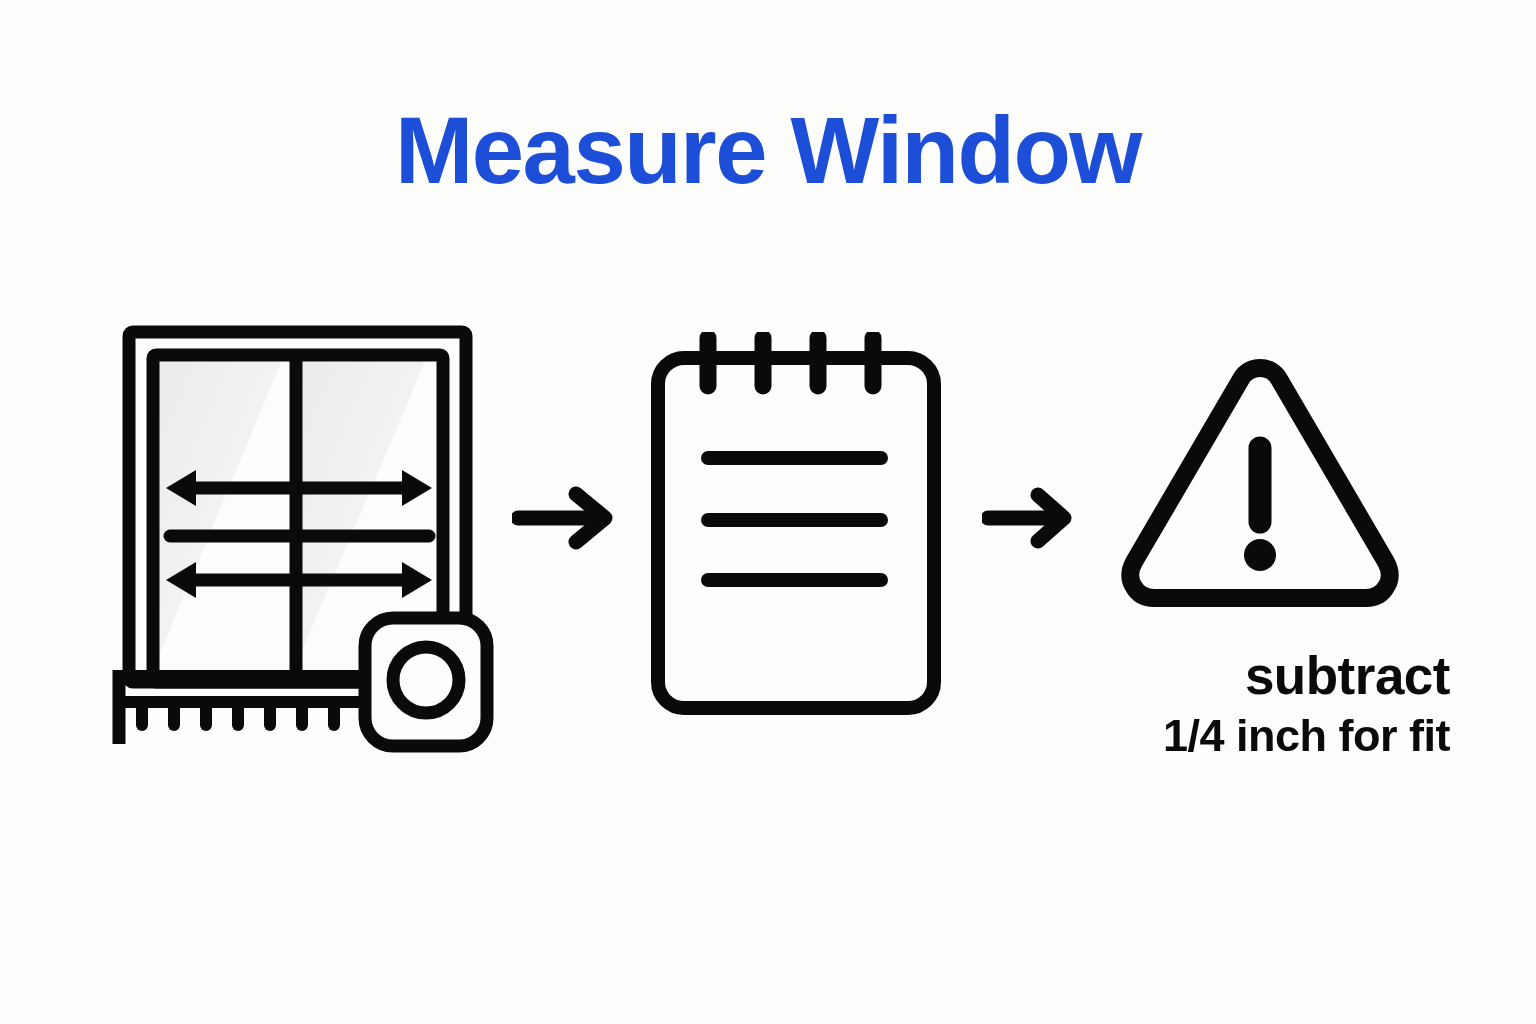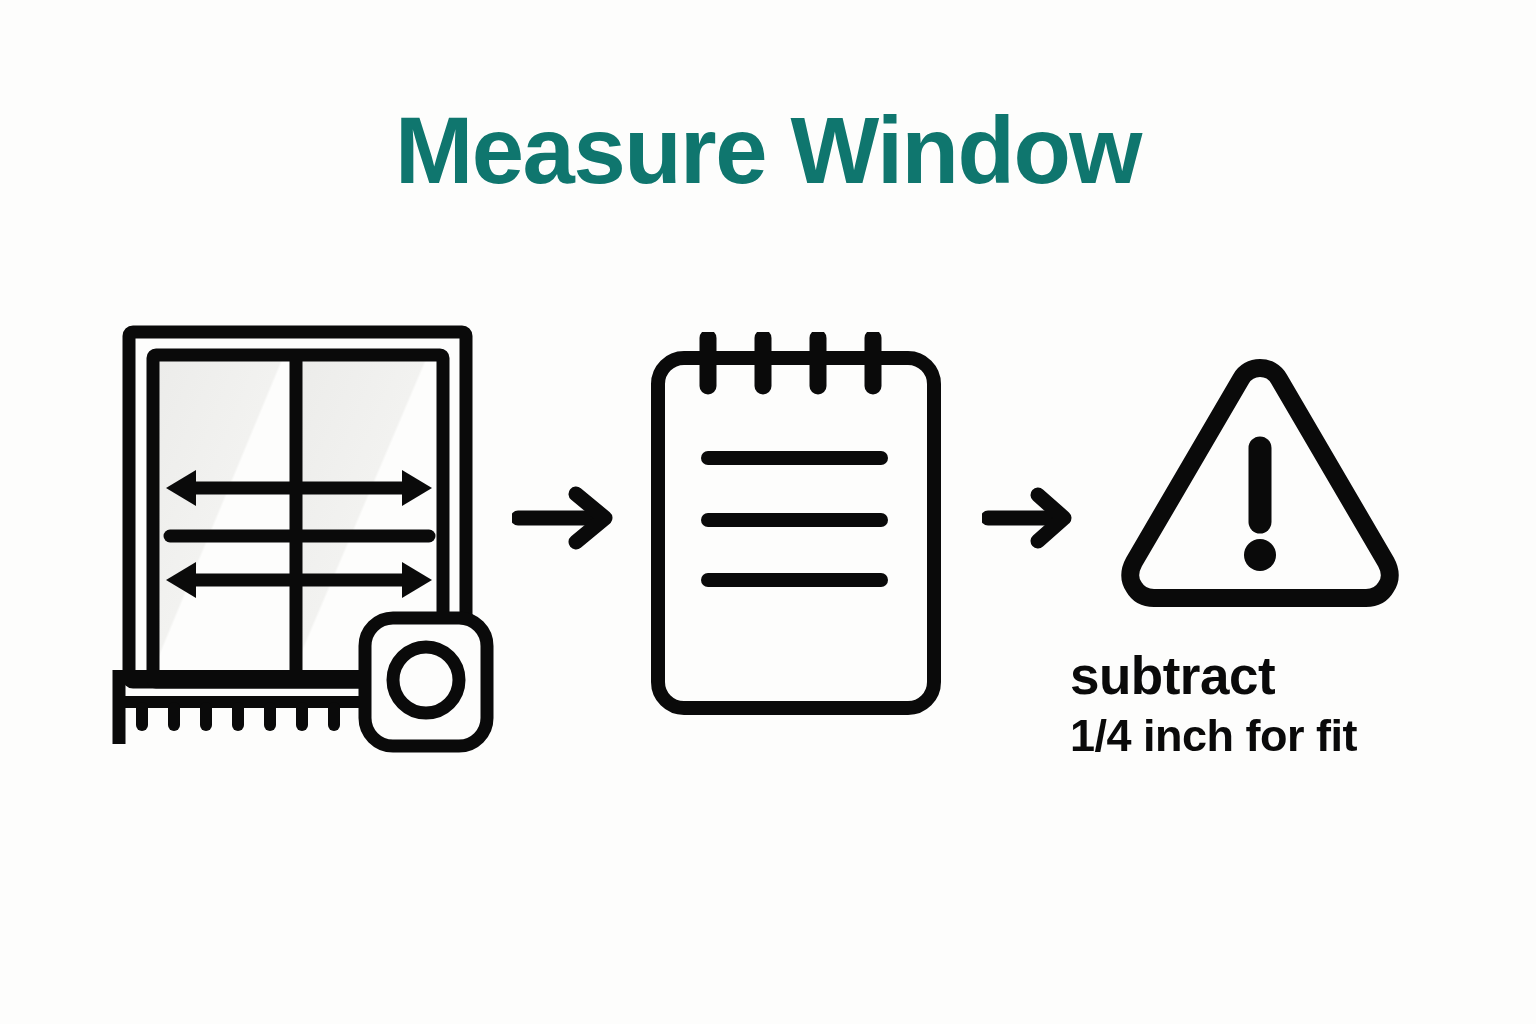--- a/index.html
+++ b/index.html
@@ -22,21 +22,21 @@
   
   .page-title {
     position: absolute;
     left: 0;
     top: 104px;
     width: 1536px;
     text-align: center;
     font-size: 94px;
     font-weight: 700;
     letter-spacing: -1.5px;
-    color: #0f766e;
+    color: #1d4ed8;
     line-height: 1.0;
     white-space: nowrap;
   }
 
   
   .flow-row {
     position: absolute;
     left: 0;
     top: 300px;
     width: 1536px;
@@ -58,21 +58,21 @@
   
   #step-warning { left: 1070px; top: 40px; width: 380px; height: 460px; }
 
   .icon-svg { display: block; }
 
   .caption {
     position: absolute;
     left: 0;
     top: 306px;
     width: 380px;
-    text-align: left;
+    text-align: right;
     color: #0a0a0a;
     font-weight: 700;
     line-height: 1.14;
     white-space: nowrap;
   }
   .caption-line-1 { font-size: 53px; letter-spacing: -0.5px; }
   .caption-line-2 { font-size: 45px; letter-spacing: -0.5px; margin-top: 4px; }
 </style>
 </head>
 <body>

